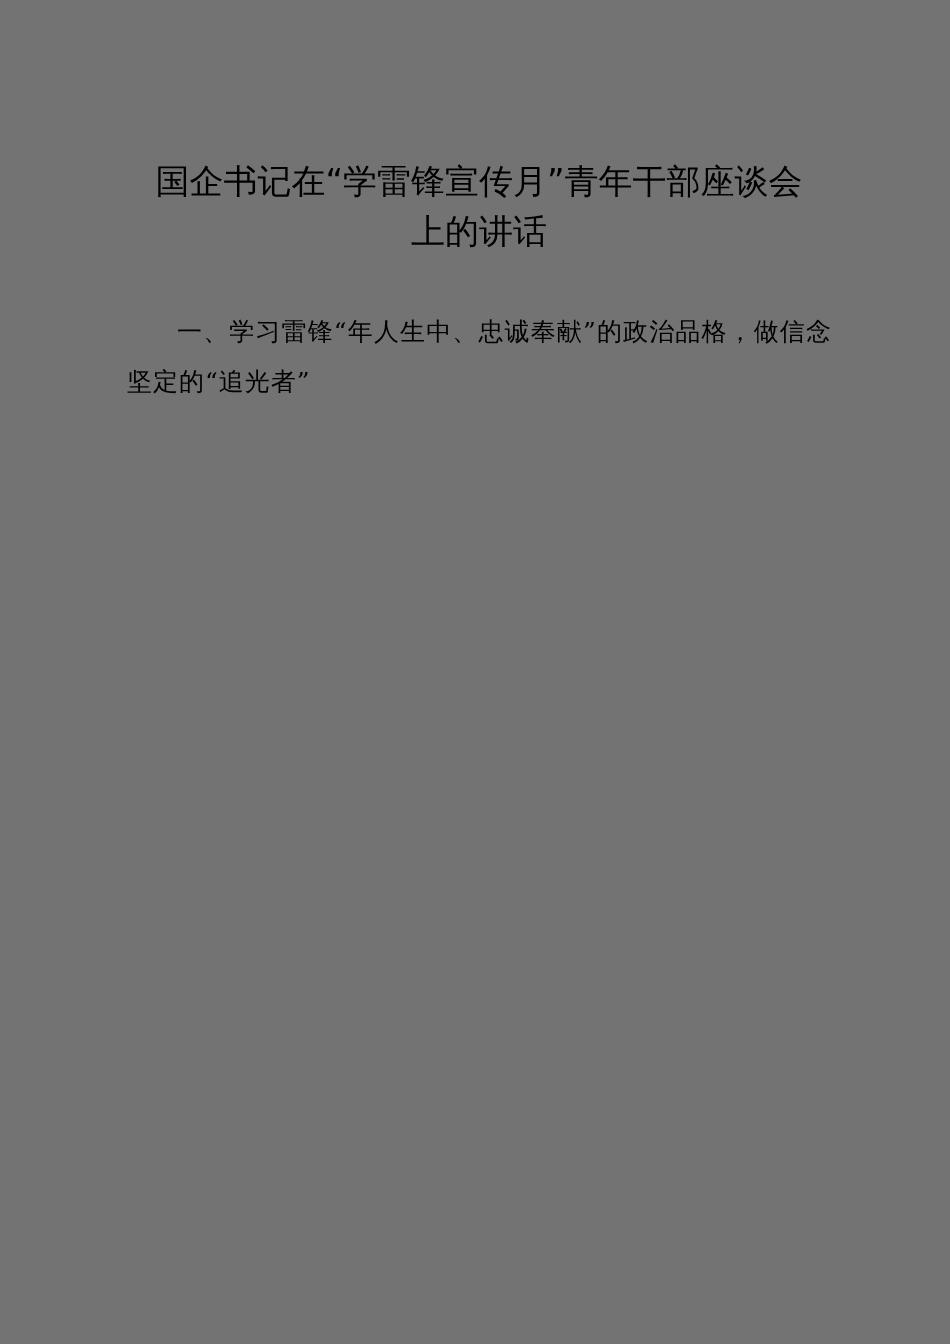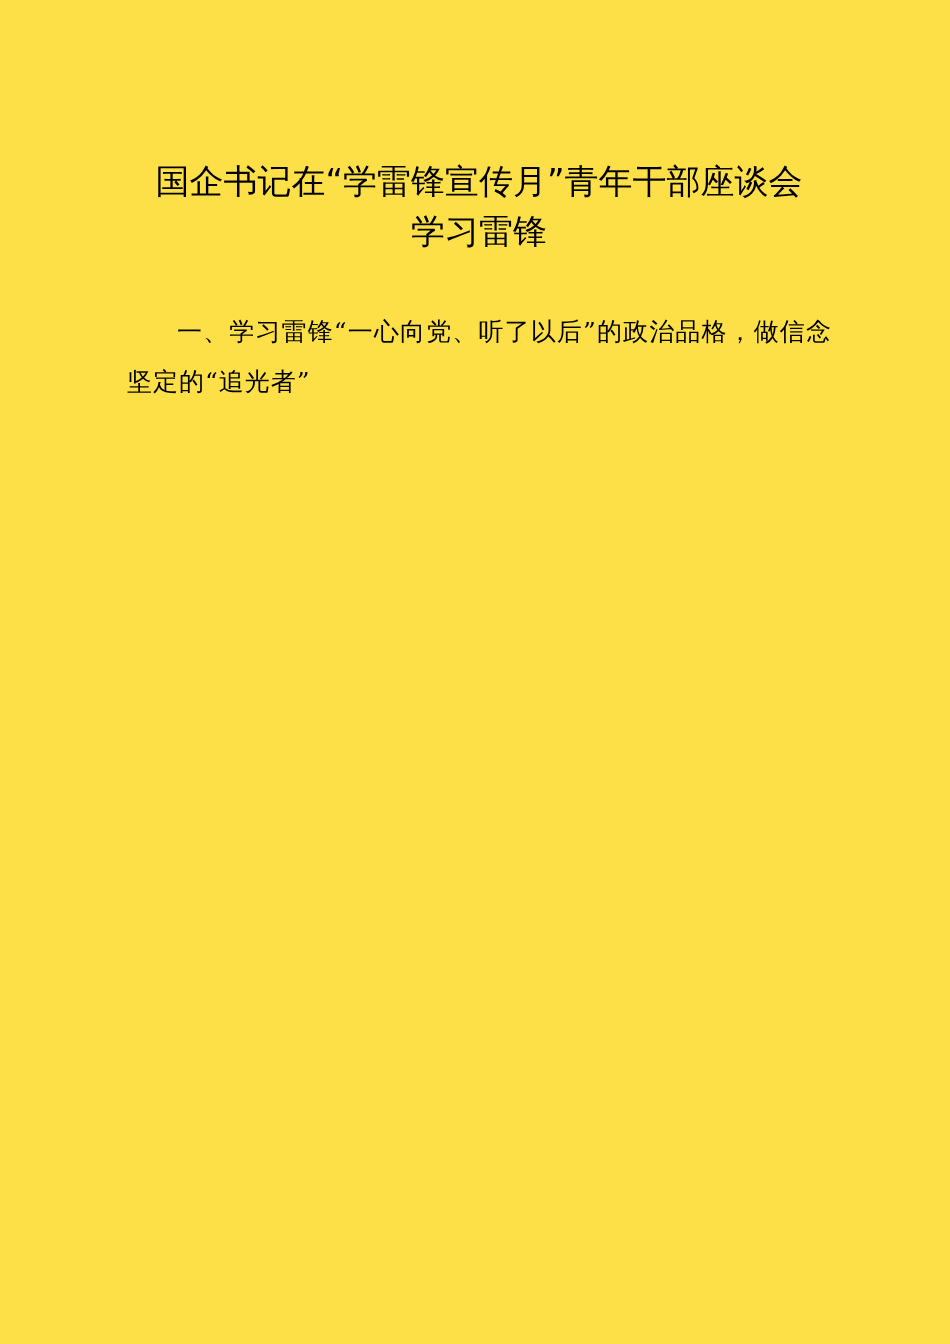--- a/index.html
+++ b/index.html
@@ -14,21 +14,21 @@
       overflow: hidden;
       color: #000000;
       font-family: "DejaVu Sans", "Liberation Sans", sans-serif;
     }
     .page {
       position: absolute;
       left: 0;
       top: 0;
       width: 950px;
       height: 1344px;
-      background: #fde047;
+      background: #737373;
     }
     .title {
       position: absolute;
       left: 120px;
       top: 156px;
       width: 718px;
       text-align: center;
       font-size: 34px;
       line-height: 50px;
       letter-spacing: 0px;
@@ -56,19 +56,19 @@
       font-family: "DejaVu Serif", "Liberation Serif", serif;
       letter-spacing: 1px;
     }
   </style>
 </head>
 <body>
 
 <div class="page">
   <h1 class="title">
     <span>国企书记在“学雷锋宣传月”青年干部座谈会</span><br>
-    <span>学习雷锋</span>
+    <span>上的讲话</span>
   </h1>
 
   <div class="body-text">
-    <p class="heading-1">一、学习雷锋“一心向党、听了以后”的政治品格，做信念坚定的“追光者”</p>
+    <p class="heading-1">一、学习雷锋“年人生中、忠诚奉献”的政治品格，做信念坚定的“追光者”</p>
   </div>
 </div>
 
 </body></html>

